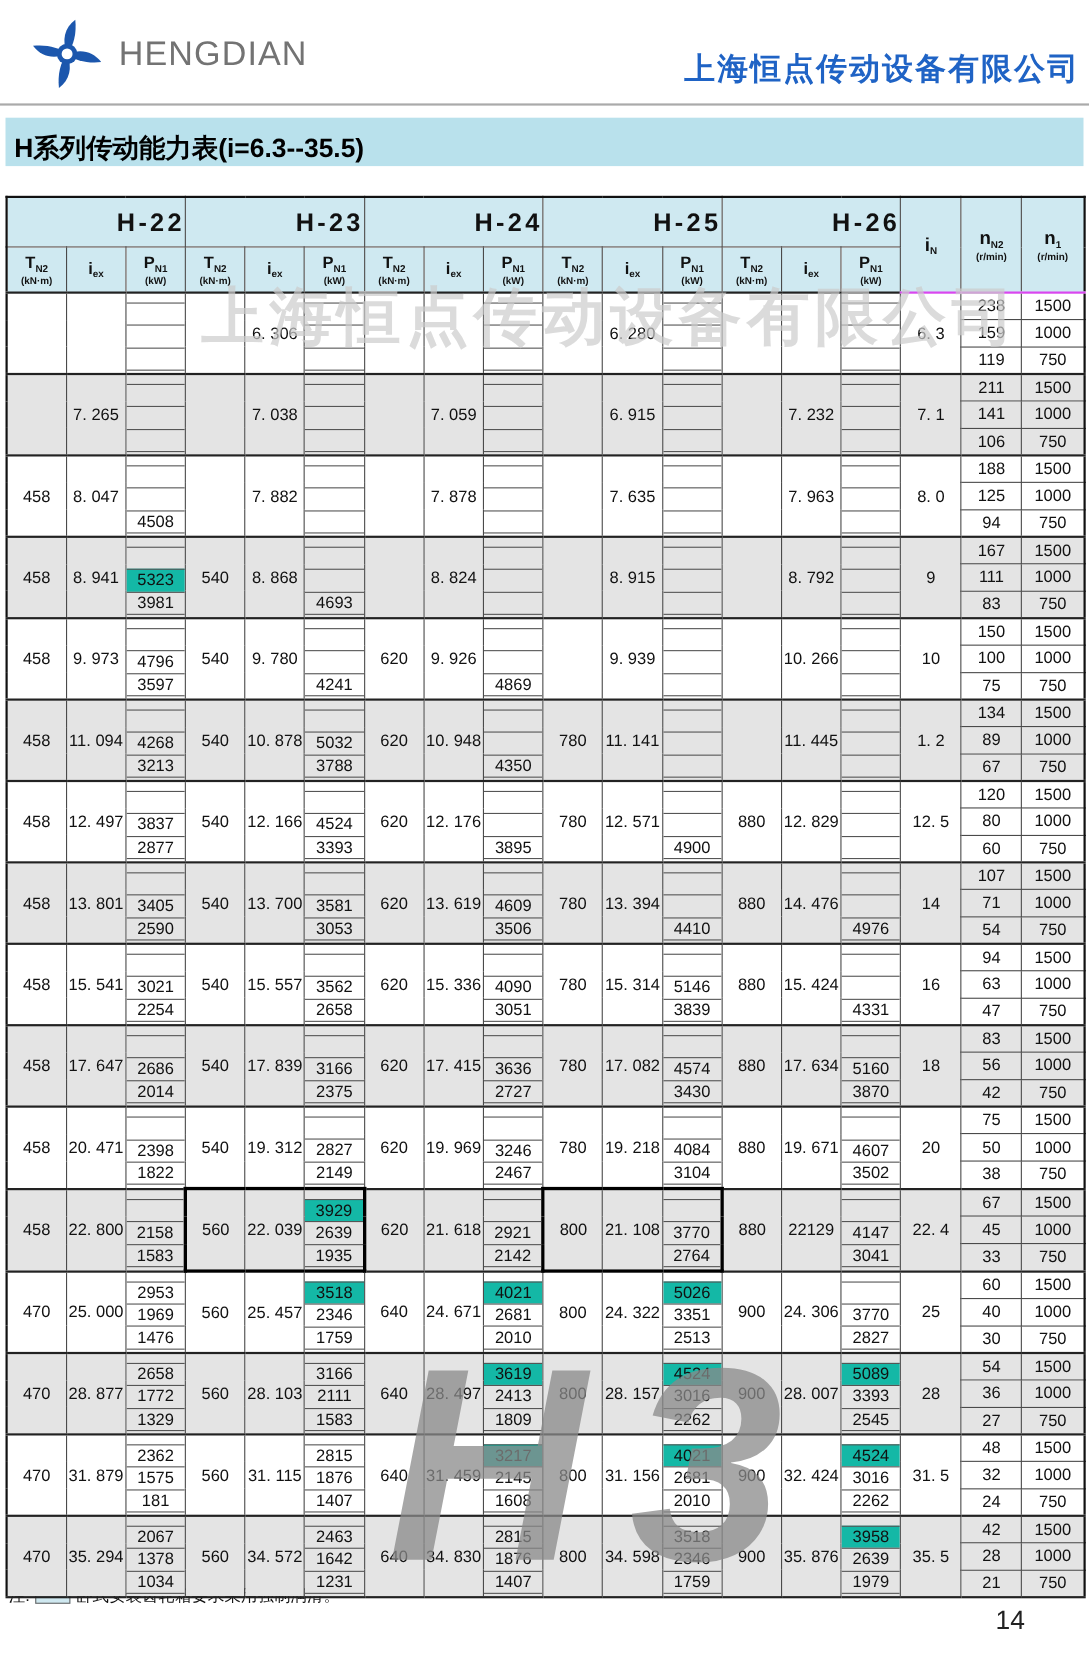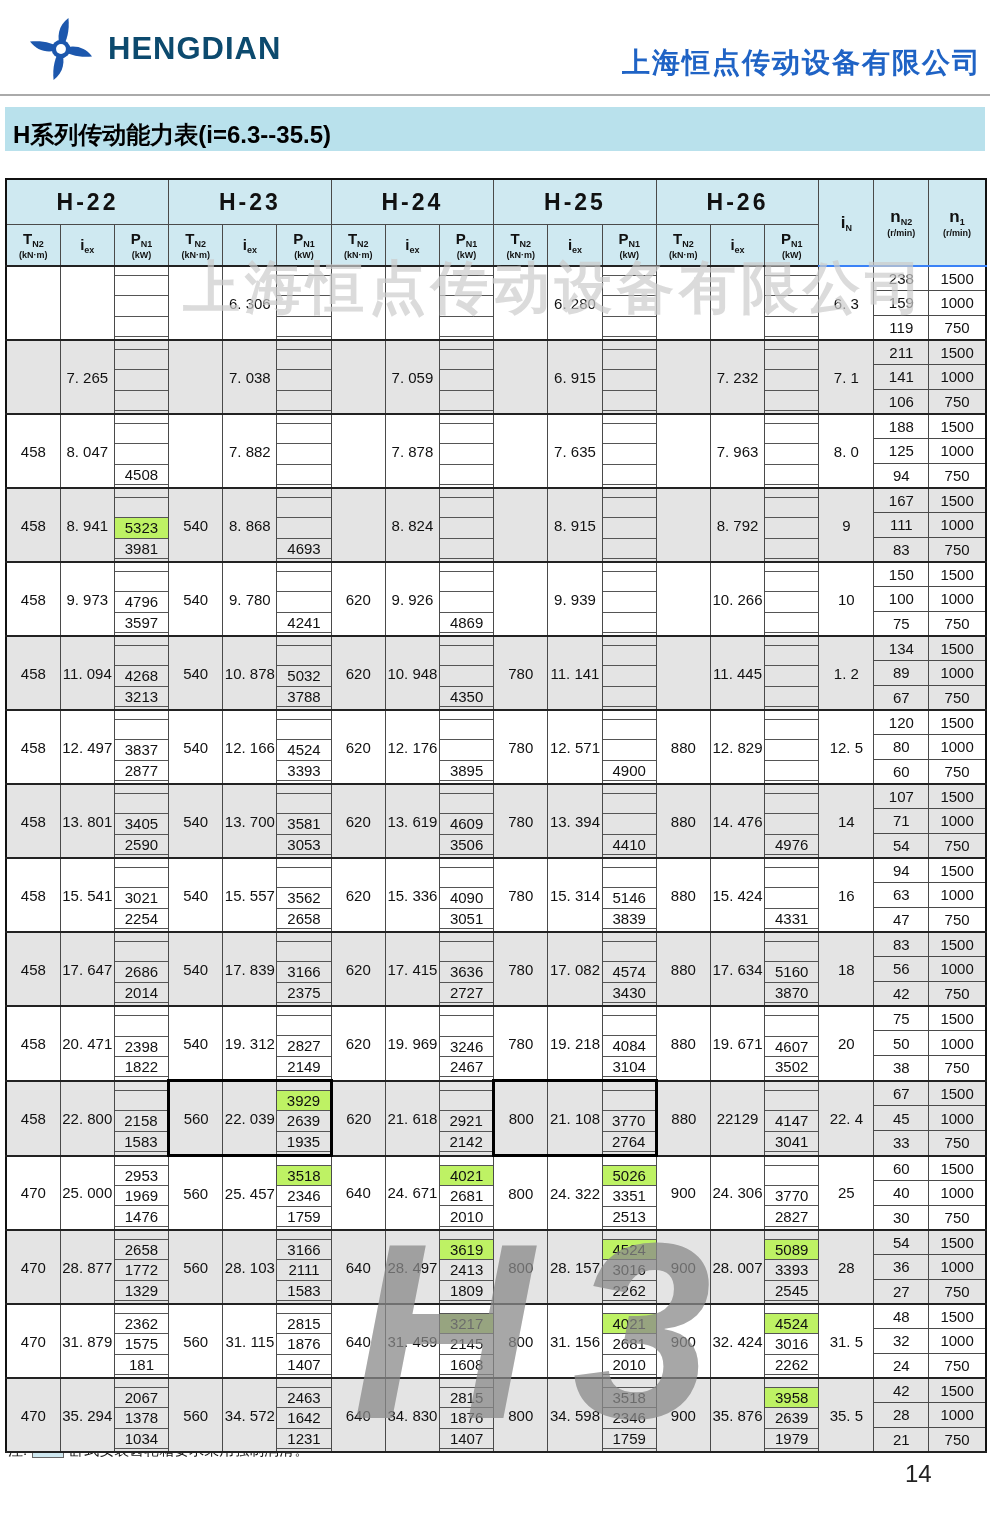--- a/index.html
+++ b/index.html
@@ -2,55 +2,55 @@
 <html><head>
 <meta charset="utf-8">
 <style>
   html,body{margin:0;padding:0;background:#fff;}
   .page{position:relative;width:990px;height:1513px;background:#fff;overflow:hidden;
         font-family:"Liberation Sans","DejaVu Sans",sans-serif;color:#111;}
 
   
   .brand{position:absolute;left:30px;top:16px;display:flex;align-items:center;gap:16px;}
   .brand svg{display:block;}
-  .brand-name{font-size:31px;font-weight:bold;color:#0c4a6e;letter-spacing:1px;}
+  .brand-name{font-size:31px;font-weight:normal;color:#737373;letter-spacing:1px;}
   .company{position:absolute;right:8px;top:44px;font-size:28px;font-weight:bold;
            color:#1f63c5;letter-spacing:2px;white-space:nowrap;}
   .divider{position:absolute;left:0;top:94px;width:990px;height:2px;background:#aaa;}
 
   
   .banner{position:absolute;left:5px;top:107px;width:980px;height:44px;background:#b9e1ec;
           display:flex;align-items:flex-end;padding-left:8px;box-sizing:border-box;
           font-size:24px;font-weight:bold;color:#000;}
 
   
   .tblwrap{position:absolute;left:5px;top:178px;z-index:1;}
   table{border-collapse:collapse;table-layout:fixed;border:2px solid #111;}
   th,td{border:1px solid #4a4a4a;padding:0;text-align:center;vertical-align:middle;
         overflow:hidden;font-size:15px;color:#111;}
   thead th{background:#cfe9f1;}
-  th.model{height:44px;font-size:23px;font-weight:bold;letter-spacing:3px;}
+  th.model{height:44px;font-size:23px;font-weight:bold;letter-spacing:3px;text-align:right;}
   tr.chrow th{height:40px;border-bottom:2px solid #222;}
   .hm{font-size:15px;font-weight:bold;}
   .hs{font-size:9px;font-weight:bold;vertical-align:-3px;}
   .hu{font-size:9px;font-weight:bold;margin-top:1px;text-align:center;}
-  th.rh{border-bottom:2px solid #3b82f6;}
+  th.rh{border-bottom:2px solid #d946ef;}
   th.rh .hm{font-size:17px;}
 
   tr.r{height:23px;}
   td.gb{border-bottom:2px solid #222;}
   tr.shade>td{background:#e4e4e4;}
 
   td.pcell{padding:0;}
   .stack{height:72px;display:flex;flex-direction:column;box-sizing:border-box;
          padding:8px 0 2px 0;}
   .pbox{flex:1;display:flex;align-items:center;justify-content:center;
         border-top:1px solid #555;font-size:15px;}
   .pbox:last-child{border-bottom:1px solid #555;}
-  .pbox.hl{background:#bef264;}
+  .pbox.hl{background:#14b8a6;}
 
   
   .ft{border-top:3px solid #000 !important;}
   .fb{border-bottom:3px solid #000 !important;}
   .fl{border-left:3px solid #000 !important;}
   .fr{border-right:3px solid #000 !important;}
 
   
   .wm-co{position:absolute;left:183px;top:250px;font-size:57px;font-weight:bold;
          color:#ccc;letter-spacing:5px;opacity:.7;z-index:3;pointer-events:none;white-space:nowrap;}

